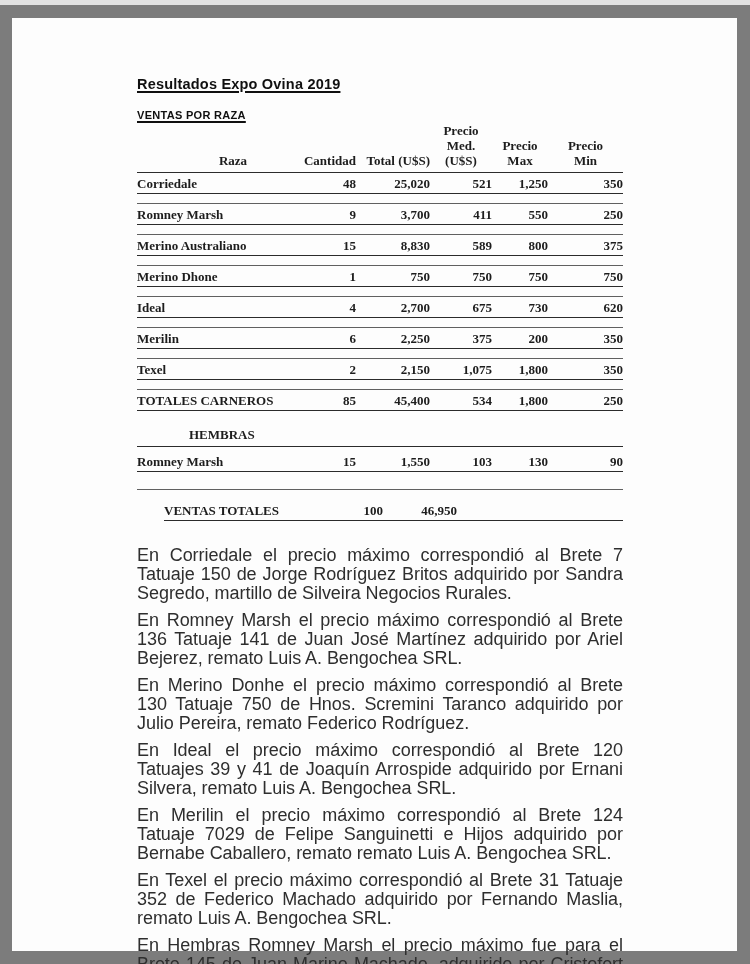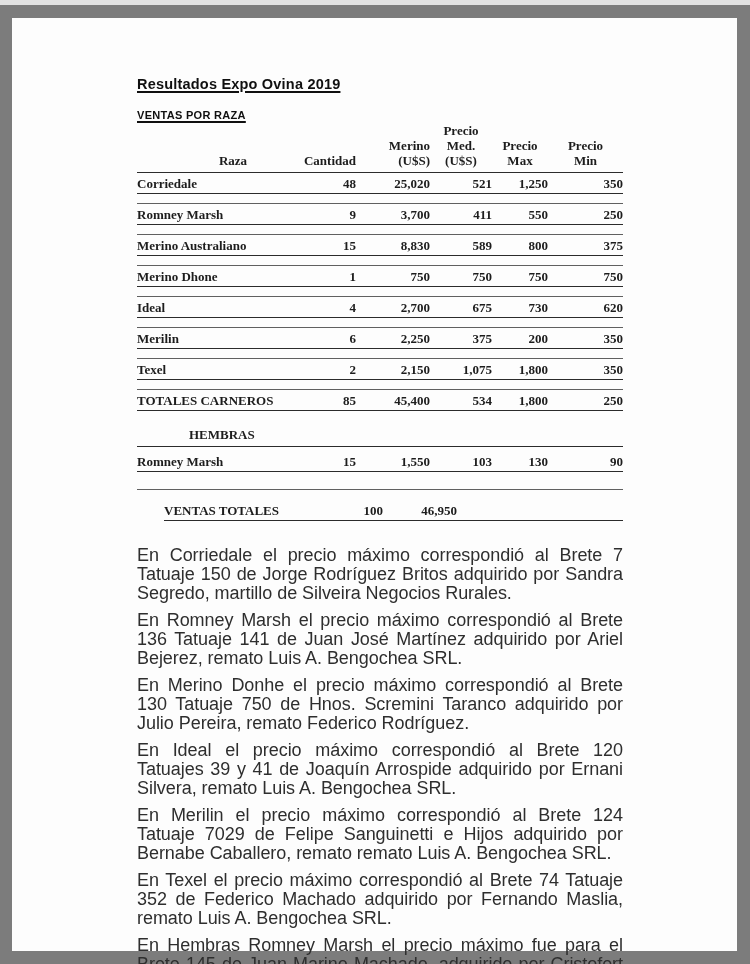--- a/index.html
+++ b/index.html
@@ -105,21 +105,21 @@
   <div class="content">
 
     <div class="doc-title">Resultados Expo Ovina 2019</div>
     <div class="section-heading">VENTAS POR RAZA</div>
 
     <div class="sales-table">
 
       <div class="grid6 thead">
         <div class="th th-raza">Raza</div>
         <div class="th th-right">Cantidad</div>
-        <div class="th th-right">Merino (U$S)</div>
+        <div class="th th-right">Total (U$S)</div>
         <div class="th two-line">
           <span>Precio Med.</span>
           <span>(U$S)</span>
         </div>
         <div class="th two-line">
           <span>Precio</span>
           <span>Max</span>
         </div>
         <div class="th two-line">
           <span>Precio</span>
@@ -248,18 +248,18 @@
       </div>
 
     </div>
 
     <div class="results">
       <p>En Corriedale el precio máximo correspondió al Brete 7 Tatuaje 150 de Jorge Rodríguez Britos adquirido por Sandra Segredo, martillo de Silveira Negocios Rurales.</p>
       <p>En Romney Marsh el precio máximo correspondió al Brete 136 Tatuaje 141 de Juan José Martínez adquirido por Ariel Bejerez, remato Luis A. Bengochea SRL.</p>
       <p>En Merino Donhe el precio máximo correspondió al Brete 130 Tatuaje 750 de Hnos. Scremini Taranco adquirido por Julio Pereira, remato Federico Rodríguez.</p>
       <p>En Ideal el precio máximo correspondió al Brete 120 Tatuajes 39 y 41 de Joaquín Arrospide adquirido por Ernani Silvera, remato Luis A. Bengochea SRL.</p>
       <p>En Merilin el precio máximo correspondió al Brete 124 Tatuaje 7029 de Felipe Sanguinetti e Hijos adquirido por Bernabe Caballero, remato remato Luis A. Bengochea SRL.</p>
-      <p>En Texel el precio máximo correspondió al Brete 74 Tatuaje 352 de Federico Machado adquirido por Fernando Maslia, remato Luis A. Bengochea SRL.</p>
+      <p>En Texel el precio máximo correspondió al Brete 31 Tatuaje 352 de Federico Machado adquirido por Fernando Maslia, remato Luis A. Bengochea SRL.</p>
       <p>En Hembras Romney Marsh el precio máximo fue para el Brete 145 de Juan Marino Machado, adquirido por Cristofert Prevett, martillo de Silveira Negocios Rurales.</p>
     </div>
 
   </div>
 </div>
 
 </body></html>

